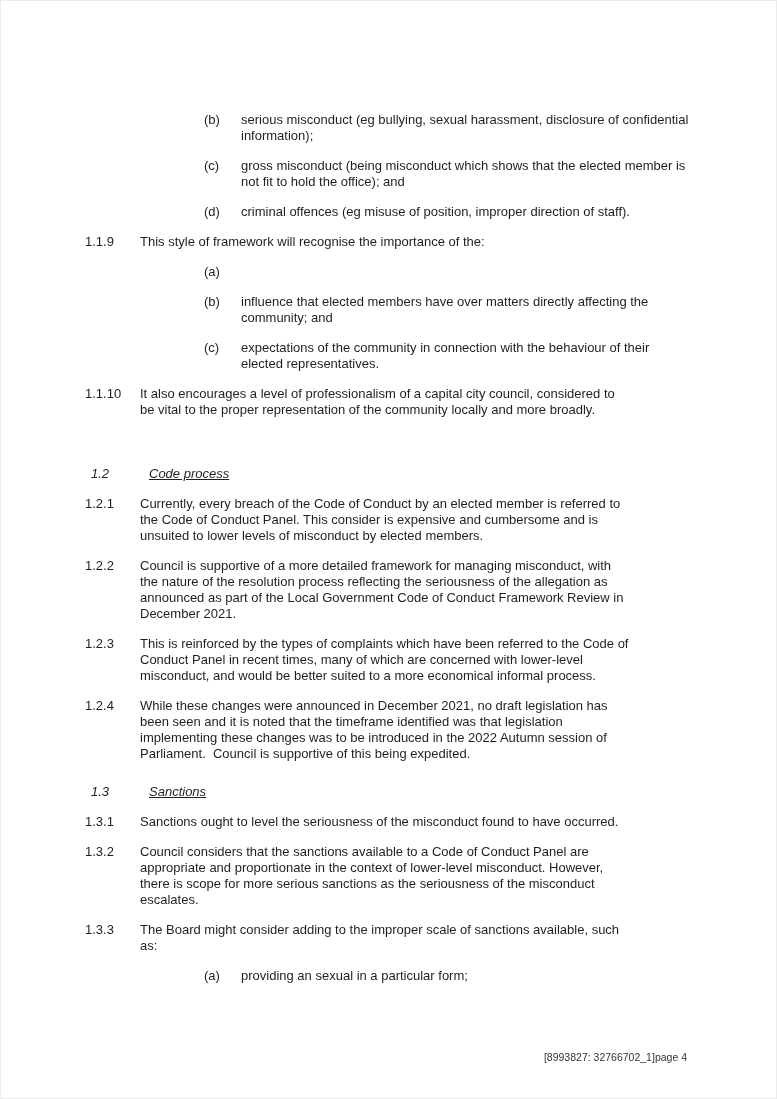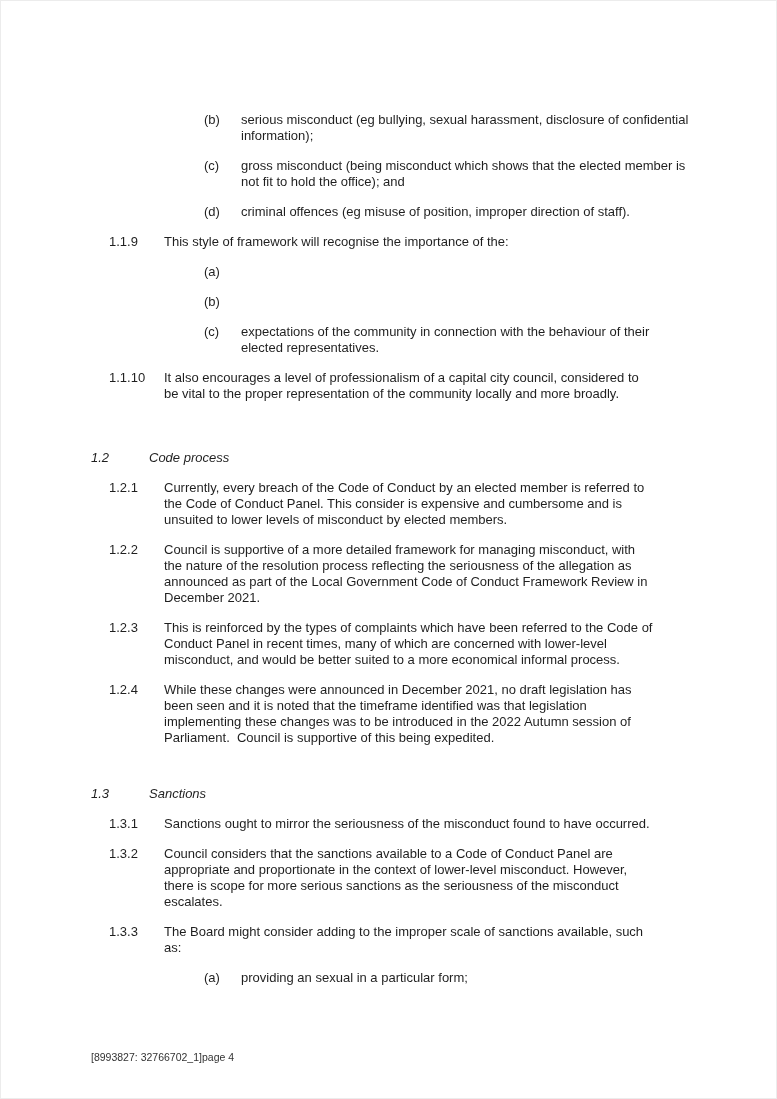--- a/index.html
+++ b/index.html
@@ -32,36 +32,36 @@
     line-height: 16px;
   }
   .block .label {
     flex: 0 0 auto;
   }
   .block .text {
     white-space: pre-wrap;
   }
   .l1 { padding-left: 90px; }
   .l1 .label { width: 58px; }
-  .l1 .text { width: 540px; }
-  .l2 { padding-left: 108px; }
+  .l1 .text { width: 540px; text-decoration: underline; }
+  .l2 { padding-left: 84px; }
   .l2 .label { width: 55px; }
   .l2 .text { width: 489px; }
   .l3 { padding-left: 203px; }
   .l3 .label { width: 37px; }
   .l3 .text { width: 450px; }
   .heading { font-style: italic; margin-top: 48px; }
-  .extra-gap { margin-top: 40px; }
+  .extra-gap { margin-top: 22px; }
   .footer {
     position: absolute;
     top: 1050px;
     left: 90px;
     right: 89px;
     display: flex;
-    justify-content: flex-start;
+    justify-content: flex-end;
     font-size: 10.5px;
     line-height: 13px;
     color: #333333;
   }
 </style>
 </head>
 <body>
 
 <div class="page">
   <div class="content" id="doc-blocks">
@@ -79,20 +79,21 @@
       </div>
       <div class="block l2">
         <span class="label">1.1.9</span>
         <div class="text">This style of framework will recognise the importance of the:</div>
       </div>
       <div class="block l3">
         <span class="label">(a)</span>
       </div>
       <div class="block l3">
         <span class="label">(b)</span>
+        <div class="text">influence that elected members have over matters directly affecting the community; and</div>
       </div>
       <div class="block l3">
         <span class="label">(c)</span>
         <div class="text">expectations of the community in connection with the behaviour of their elected representatives.</div>
       </div>
       <div class="block l2">
         <span class="label">1.1.10</span>
         <div class="text">It also encourages a level of professionalism of a capital city council, considered to be vital to the proper representation of the community locally and more broadly.</div>
       </div>
       <div class="block l1 heading">
@@ -114,21 +115,21 @@
       <div class="block l2">
         <span class="label">1.2.4</span>
         <div class="text">While these changes were announced in December 2021, no draft legislation has been seen and it is noted that the timeframe identified was that legislation implementing these changes was to be introduced in the 2022 Autumn session of Parliament.  Council is supportive of this being expedited.</div>
       </div>
       <div class="block l1 heading extra-gap">
         <span class="label">1.3</span>
         <div class="text">Sanctions</div>
       </div>
       <div class="block l2">
         <span class="label">1.3.1</span>
-        <div class="text">Sanctions ought to mirror the seriousness of the misconduct found to have occurred.</div>
+        <div class="text">Sanctions ought to level the seriousness of the misconduct found to have occurred.</div>
       </div>
       <div class="block l2">
         <span class="label">1.3.2</span>
         <div class="text">Council considers that the sanctions available to a Code of Conduct Panel are appropriate and proportionate in the context of lower-level misconduct. However, there is scope for more serious sanctions as the seriousness of the misconduct escalates.</div>
       </div>
       <div class="block l2">
         <span class="label">1.3.3</span>
         <div class="text">The Board might consider adding to the improper scale of sanctions available, such as:</div>
       </div>
       <div class="block l3">

